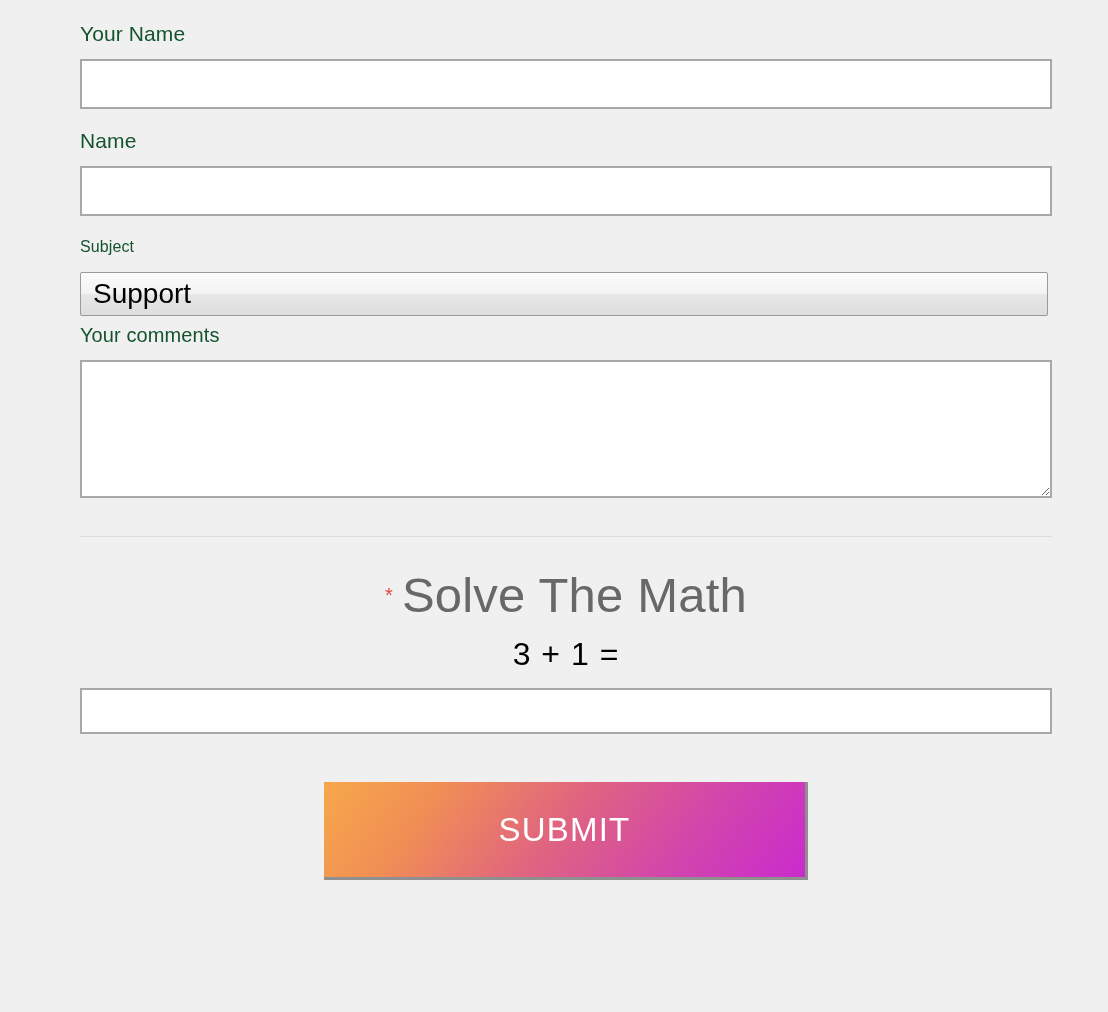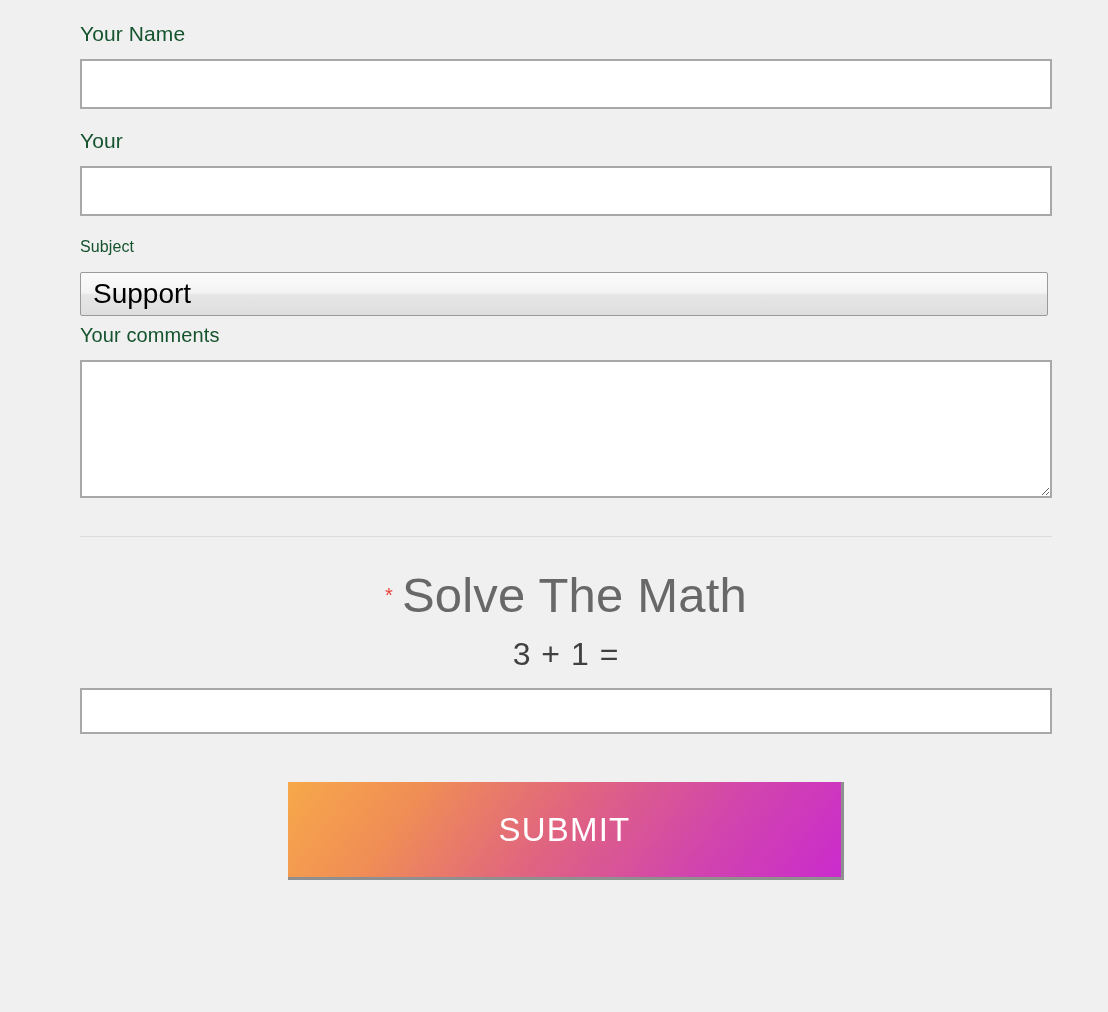--- a/index.html
+++ b/index.html
@@ -140,21 +140,21 @@
     font-size: 20px;
     vertical-align: 10px;
     margin-right: 9px;
     line-height: 1;
   }
 
   .math-question {
     margin: 10px 0 0 0;
     font-size: 32px;
     line-height: 40px;
-    color: #404040;
+    color: #000000;
     font-weight: 400;
     letter-spacing: 1px;
   }
 
   .captcha-input {
     display: block;
     width: 972px;
     height: 46px;
     margin: 14px 0 0 0;
     background: #ffffff;
@@ -167,21 +167,21 @@
   }
 
   
   .submit-row {
     width: 972px;
     text-align: center;
     margin-top: 48px;
   }
   .submit-button {
     display: inline-block;
-    width: 556px;
+    width: 484px;
     height: 98px;
     border: none;
     border-right: 3px solid #8f8f8f;
     border-bottom: 3px solid #8f8f8f;
     border-radius: 0;
     background: linear-gradient(126deg, #f7a84a 0%, #f08e55 22%, #e0657f 48%, #d246ab 74%, #ca2bcd 100%);
     color: #ffffff;
     font-family: "Liberation Sans", sans-serif;
     font-size: 33px;
     letter-spacing: 1.2px;
@@ -193,21 +193,21 @@
 </style>
 </head>
 <body>
 
 <div class="page">
   <div class="form-wrap">
 
     <label class="field-label name-label">Your Name</label>
     <input class="text-input" type="text" placeholder="" style="">
 
-    <label class="field-label email-label">Your</label>
+    <label class="field-label email-label">Name</label>
     <input class="text-input" type="text" placeholder="" style="">
 
     <label class="field-label subject-label">Subject</label>
     <div class="select-wrap">
       <select class="styled-select">
         <option>Support</option>
       </select>
       <span class="select-arrow"></span>
     </div>
 

